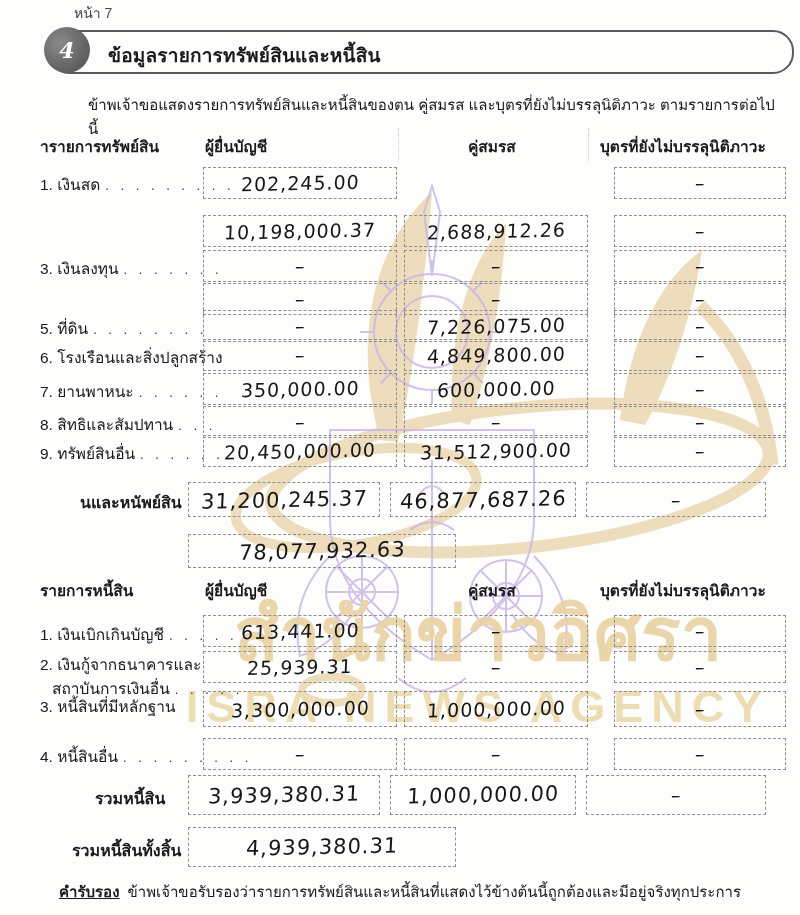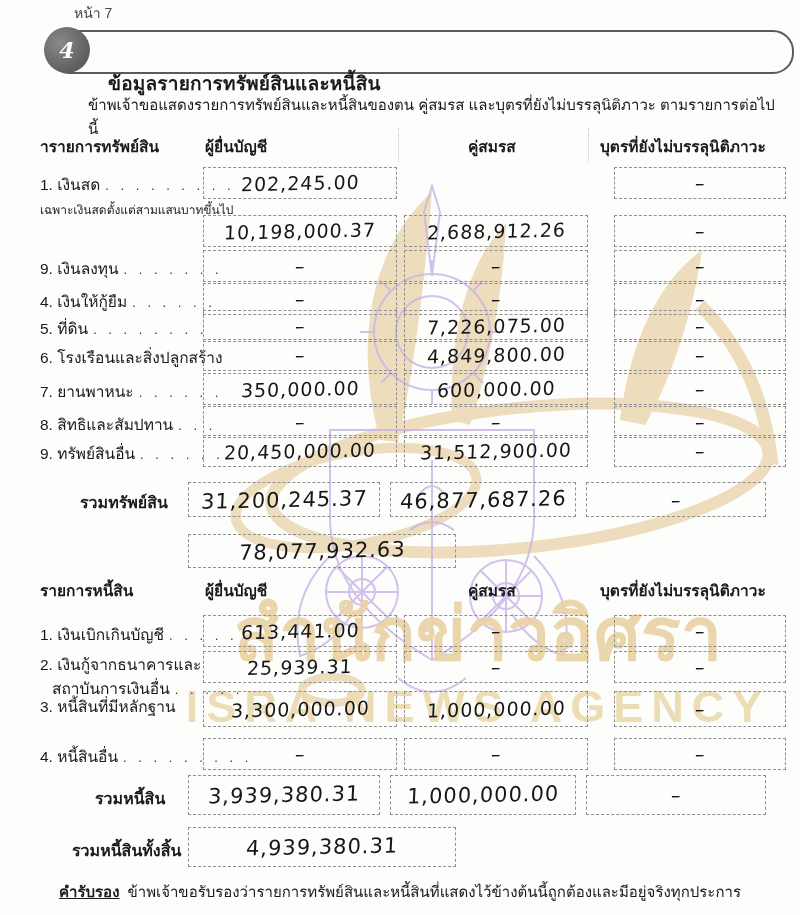--- a/index.html
+++ b/index.html
@@ -7,21 +7,21 @@
         font-family:"Liberation Sans",sans-serif;color:#1a1a1a;}
   .wm{position:absolute;left:0;top:0;z-index:0;pointer-events:none;}
   .layer{position:absolute;left:0;top:0;width:800px;height:740px;z-index:1;}
   .abs{position:absolute;}
   .pageno{left:74px;top:2px;font-size:14px;color:#444;}
   .hbar{left:48px;top:30px;width:742px;height:40px;border:2px solid #5a5a5a;border-radius:21px;background:transparent;}
   .hnum{left:44px;top:27px;width:46px;height:46px;border-radius:50%;
         background:radial-gradient(circle at 35% 35%, #8a8a8a, #5e5e5e 70%);
         display:flex;align-items:center;justify-content:center;}
   .hnum span{color:#ffffff;font-family:"DejaVu Serif",serif;font-style:italic;font-size:22px;font-weight:bold;}
-  .htitle{left:108px;top:40px;font-size:19px;font-weight:bold;letter-spacing:.2px;margin-top:28px;}
+  .htitle{left:108px;top:40px;font-size:19px;font-weight:bold;letter-spacing:.2px;}
   .intro{left:88px;top:93px;width:690px;font-size:15px;}
   .colhdr{font-size:15.5px;font-weight:bold;}
   .lbl{font-size:15.5px;white-space:nowrap;}
   .lbl .dots{letter-spacing:4px;margin-left:5px;font-size:13px;color:#333;}
   .note{font-size:12px;color:#222;}
   .box{border:1px dashed #8f8f8f;height:30px;display:flex;align-items:center;justify-content:center;background:transparent;}
   .c1{left:203px;width:192px;} .c2{left:404px;width:182px;} .c3{left:614px;width:170px;}
   .t1{left:188px;width:190px;} .t2{left:390px;width:184px;} .t3{left:586px;width:178px;}
   .g1{left:188px;width:266px;}
   .hw{font-family:"DejaVu Sans",sans-serif;font-size:19px;color:#161616;
@@ -87,44 +87,42 @@
     <div class="abs divider" style="left:398px;top:128px"></div>
     <div class="abs divider" style="left:588px;top:128px"></div>
 
     <div class="abs lbl" style="left:40px;top:172px"><span>1. เงินสด</span><span class="dots">. . . . . . . . .</span></div>
     <div class="abs box c1" style="top:167px">
         <span class="hw">202,245.00</span>
       </div>
     <div class="abs box c3" style="top:167px">
         <span class="hw">–</span>
       </div>
-    <div class="abs note" style="left:40px;top:200px">เฉพาะเงินสดตั้งแต่สามแสนบาทขึ้นไป</div>
 
     <div class="abs box c1" style="top:215px">
         <span class="hw">10,198,000.37</span>
       </div>
     <div class="abs box c2" style="top:215px">
         <span class="hw">2,688,912.26</span>
       </div>
     <div class="abs box c3" style="top:215px">
         <span class="hw">–</span>
       </div>
 
-    <div class="abs lbl" style="left:40px;top:256px"><span>9. เงินลงทุน</span><span class="dots">. . . . . . .</span></div>
+    <div class="abs lbl" style="left:40px;top:256px"><span>3. เงินลงทุน</span><span class="dots">. . . . . . .</span></div>
     <div class="abs box c1" style="top:250px">
         <span class="hw">–</span>
       </div>
     <div class="abs box c2" style="top:250px">
         <span class="hw">–</span>
       </div>
     <div class="abs box c3" style="top:250px">
         <span class="hw">–</span>
       </div>
 
-    <div class="abs lbl" style="left:40px;top:289px"><span>4. เงินให้กู้ยืม</span><span class="dots">. . . . . .</span></div>
     <div class="abs box c1" style="top:283px">
         <span class="hw">–</span>
       </div>
     <div class="abs box c2" style="top:283px">
         <span class="hw">–</span>
       </div>
     <div class="abs box c3" style="top:283px">
         <span class="hw">–</span>
       </div>
 
@@ -176,21 +174,21 @@
     <div class="abs box c1" style="top:435px">
         <span class="hw">20,450,000.00</span>
       </div>
     <div class="abs box c2" style="top:435px">
         <span class="hw">31,512,900.00</span>
       </div>
     <div class="abs box c3" style="top:435px">
         <span class="hw">–</span>
       </div>
 
-    <div class="abs totlbl" style="left:80px;top:490px">รวมทรัพย์สิน</div>
+    <div class="abs totlbl" style="left:80px;top:490px">นและหนัพย์สิน</div>
     <div class="abs box t1" style="top:482px;height:33px">
         <span class="hw big">31,200,245.37</span>
       </div>
     <div class="abs box t2" style="top:482px;height:33px">
         <span class="hw big">46,877,687.26</span>
       </div>
     <div class="abs box t3" style="top:482px;height:33px">
         <span class="hw">–</span>
       </div>
 

